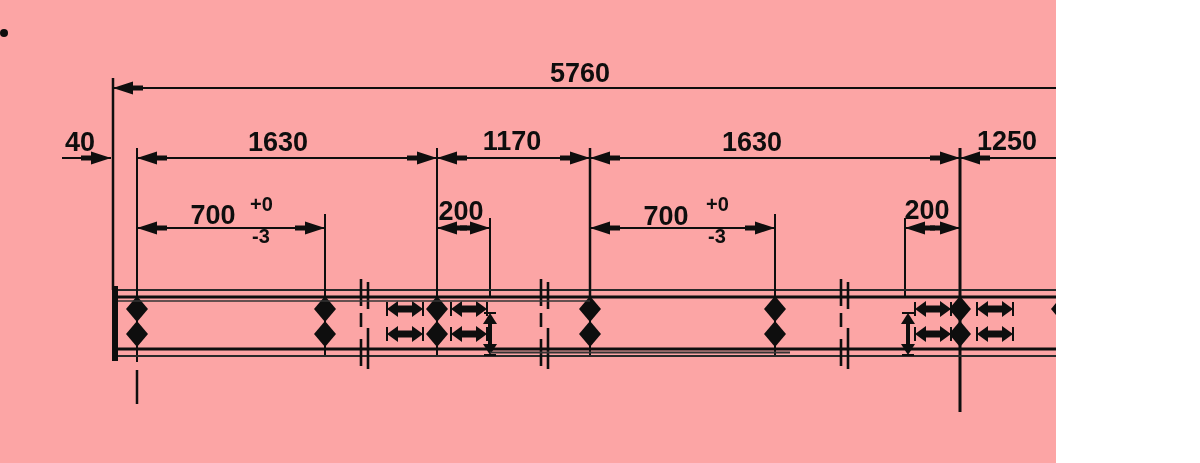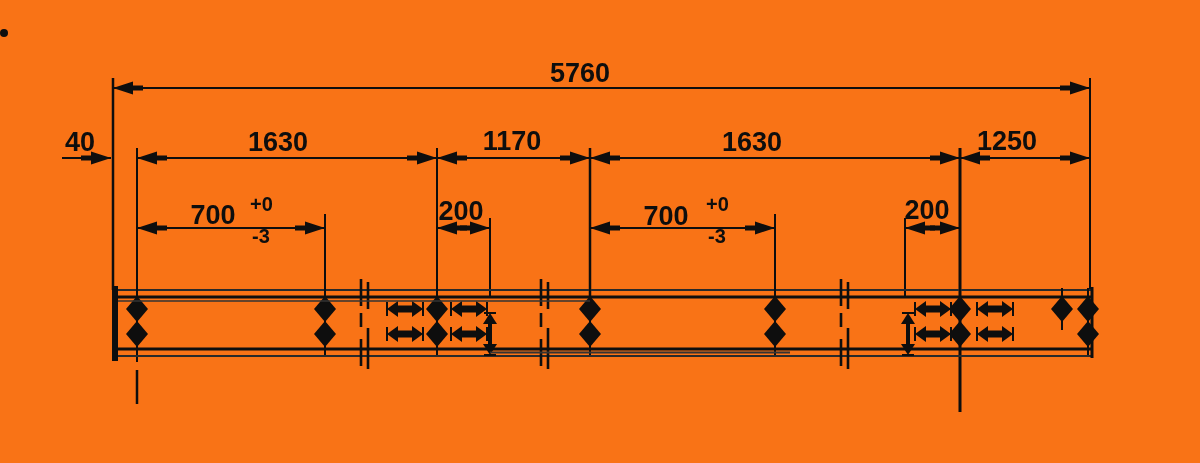--- a/index.html
+++ b/index.html
@@ -1,16 +1,16 @@
 <!DOCTYPE html>
 <html><head>
 <meta charset="utf-8">
 <style>
   html,body{margin:0;padding:0;background:#ffffff;}
-  .stage{width:1200px;height:463px;position:relative;background:#f97316;overflow:hidden;}
+  .stage{width:1056px;height:463px;position:relative;background:#fca5a5;overflow:hidden;}
   svg{display:block;}
   .dim{font:700 27px "Liberation Sans", sans-serif;fill:#0e0e0e;}
   .tol{font:700 20px "Liberation Sans", sans-serif;fill:#0e0e0e;}
 </style>
 </head>
 <body>
 
 <div class="stage">
   <svg id="drawing" width="1200" height="463" viewBox="0 0 1200 463">
       <line x1="113" y1="78" x2="113" y2="290" stroke="#0e0e0e" stroke-width="2.5"></line>

